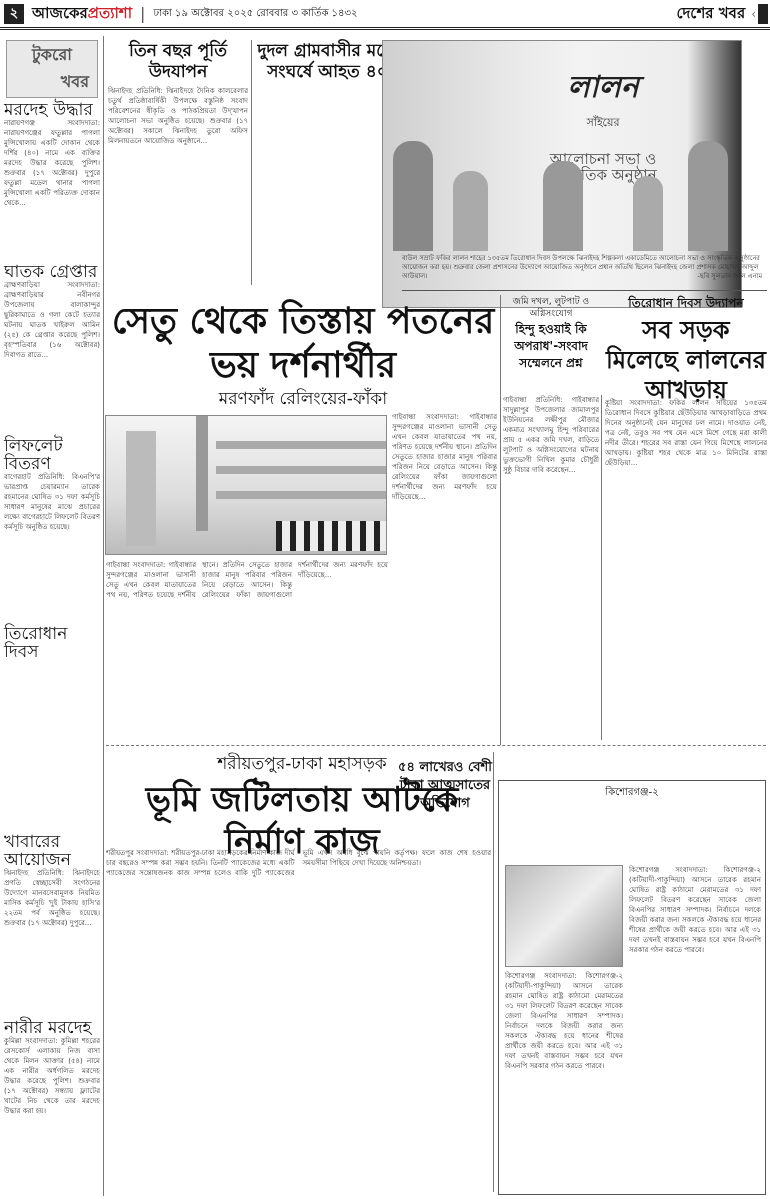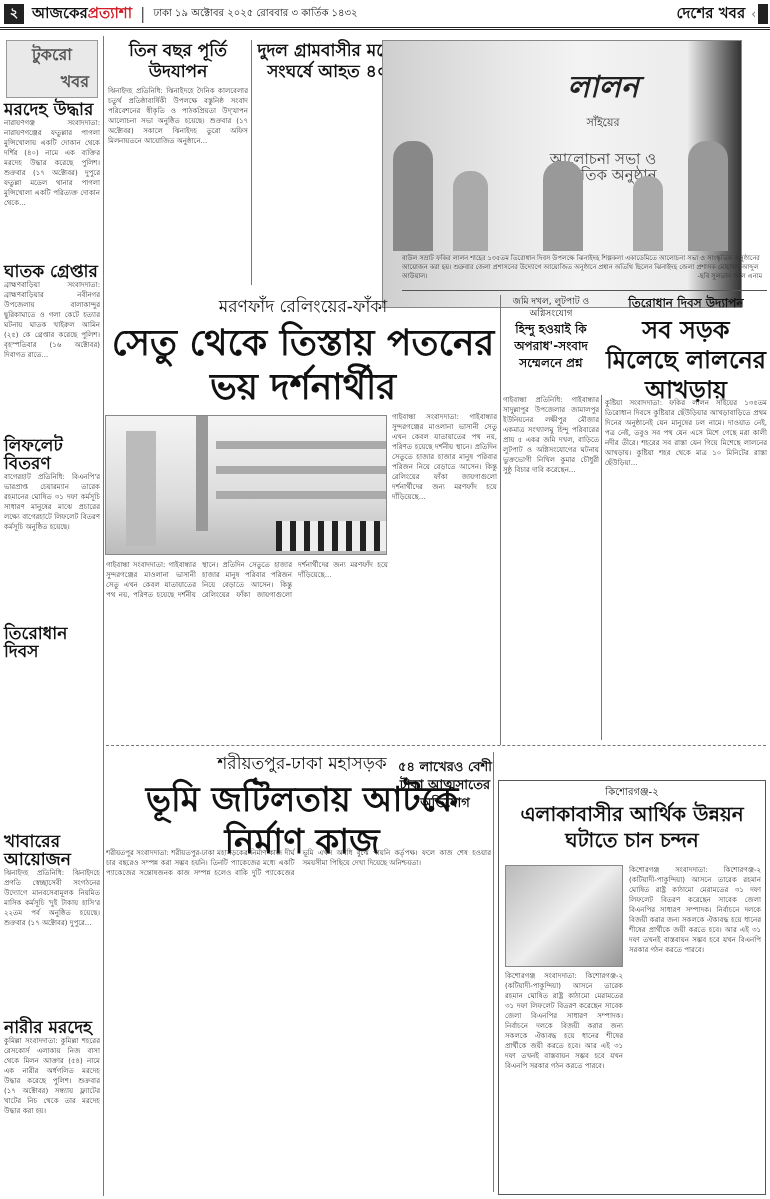--- a/index.html
+++ b/index.html
@@ -9,21 +9,21 @@
 .pnum{width:20px;height:20px;background:#222;color:#fff;font-weight:bold;font-size:13px;display:flex;align-items:center;justify-content:center;margin-left:4px}
 .brand{font-size:15px;font-weight:bold;margin-left:8px}
 .brand .a{color:#111}
 .brand .b{color:#d0202a}
 .sep{margin:0 8px;color:#555}
 .date{font-size:10px}
 .section{margin-left:auto;font-size:15px;font-weight:bold;margin-right:6px}
 .section-mark{width:10px;height:20px;background:#222;margin-right:2px}
 .col{font-size:7px;line-height:10px;color:#333;text-align:justify;overflow:hidden}
 .hd{font-weight:bold;color:#111;text-align:center}
-.small-hd{font-size:17px;font-weight:bold;line-height:18px;color:#111}
+.small-hd{font-size:17px;font-weight:normal;line-height:18px;color:#111}
 .vline{width:1px;background:#777}
 .hline{height:1px;background:#555}
 .dash{border-top:1px dashed #777}
 .photo{background:linear-gradient(#ddd,#999);border:1px solid #888}
 .tukro{border:1px solid #999;background:#e9e9e9;display:flex;align-items:center;justify-content:center;flex-direction:column;font-size:16px;font-weight:bold;color:#555}
 .cap{font-size:6.5px;line-height:9px;color:#333}
 </style>
 </head>
 <body>
 
@@ -91,22 +91,22 @@
   <div class="abs" style="left:250px;top:135px;width:30px;height:75px;background:#aaa;border-radius:14px 14px 0 0"></div>
   <div class="abs" style="left:305px;top:100px;width:40px;height:110px;background:#999;border-radius:18px 18px 0 0"></div>
 </div>
 <div class="abs cap" style="left:402px;top:254px;width:360px;height:34px">
   <span>বাউল সম্রাট ফকির লালন শাহের ১৩৫তম তিরোধান দিবস উপলক্ষে ঝিনাইদহ শিল্পকলা একাডেমিতে আলোচনা সভা ও সাংস্কৃতিক অনুষ্ঠানের আয়োজন করা হয়। শুক্রবার জেলা প্রশাসনের উদ্যোগে আয়োজিত অনুষ্ঠানে প্রধান অতিথি ছিলেন ঝিনাইদহ জেলা প্রশাসক মোহাম্মদ আব্দুল আউয়াল।</span>
   <span style="float:right">-ছবি সুলতান আল এনাম</span>
 </div>
 <div class="abs hline" style="left:402px;top:290px;width:365px"></div>
 
 <div class="abs" style="left:108px;top:295px;width:390px">
+  <div class="hd" style="font-size:36px;line-height:44px;margin-top:4px">সেতু থেকে তিস্তায় পতনের ভয় দর্শনার্থীর</div>
   <div class="hd" style="font-size:17px;font-weight:normal;line-height:22px">মরণফাঁদ রেলিংয়ের-ফাঁকা</div>
-  <div class="hd" style="font-size:36px;line-height:44px;margin-top:4px">সেতু থেকে তিস্তায় পতনের ভয় দর্শনার্থীর</div>
 </div>
 <div class="abs photo" style="left:105px;top:415px;width:282px;height:140px;background:linear-gradient(#f4f4f4 0%,#dcdcdc 60%,#bbb 100%)">
   <div class="abs" style="left:20px;top:15px;width:30px;height:115px;background:#bbb"></div>
   <div class="abs" style="left:90px;top:0;width:12px;height:115px;background:#999"></div>
   <div class="abs" style="left:110px;top:25px;width:170px;height:8px;background:#aaa"></div>
   <div class="abs" style="left:110px;top:50px;width:170px;height:8px;background:#aaa"></div>
   <div class="abs" style="left:110px;top:75px;width:170px;height:8px;background:#aaa"></div>
   <div class="abs" style="left:170px;top:105px;width:110px;height:30px;background:repeating-linear-gradient(90deg,#222 0 6px,#eee 6px 14px)"></div>
 </div>
 <div class="abs col" style="left:106px;top:560px;width:282px;height:180px;column-count:3;column-gap:6px">গাইবান্ধা সংবাদদাতা: গাইবান্ধার সুন্দরগঞ্জের মাওলানা ভাসানী সেতু এখন কেবল যাতায়াতের পথ নয়, পরিণত হয়েছে দর্শনীয় স্থানে। প্রতিদিন সেতুতে হাজার হাজার মানুষ পরিবার পরিজন নিয়ে বেড়াতে আসেন। কিন্তু রেলিংয়ের ফাঁকা জায়গাগুলো দর্শনার্থীদের জন্য মরণফাঁদ হয়ে দাঁড়িয়েছে...</div>
@@ -135,17 +135,16 @@
 </div>
 <div class="abs col" style="left:106px;top:848px;width:385px;height:345px;column-count:2;column-gap:8px">শরীয়তপুর সংবাদদাতা: শরীয়তপুর-ঢাকা মহাসড়কের নির্মাণ কাজ দীর্ঘ চার বছরেও সম্পন্ন করা সম্ভব হয়নি। তিনটি প্যাকেজের মধ্যে একটি প্যাকেজের সন্তোষজনক কাজ সম্পন্ন হলেও বাকি দুটি প্যাকেজের ভূমি এখন অবধি বুঝে পায়নি কর্তৃপক্ষ। ফলে কাজ শেষ হওয়ার সময়সীমা পিছিয়ে দেখা দিয়েছে অনিশ্চয়তা।</div>
 <div class="abs vline" style="left:493px;top:752px;height:440px"></div>
 
 <div class="abs" style="left:398px;top:758px;width:94px">
   <div class="hd" style="font-size:13px;line-height:18px">৫৪ লাখেরও বেশী টাকা আত্মসাতের অভিযোগ</div>
 </div>
 
 <div class="abs" style="left:498px;top:780px;width:268px;height:415px;border:1px solid #555">
   <div class="hd" style="font-size:10px;font-weight:normal;line-height:14px;margin-top:4px">কিশোরগঞ্জ-২</div>
-  <div class="hd" style="font-size:20px;line-height:26px;margin-top:2px">এলাকাবাসীর আর্থিক উন্নয়ন ঘটাতে চান চন্দন</div>
   <div class="abs photo" style="left:6px;top:84px;width:118px;height:102px;background:linear-gradient(135deg,#bbb,#eee 50%,#999)"></div>
   <div class="abs col" style="left:6px;top:190px;width:118px;height:220px">কিশোরগঞ্জ সংবাদদাতা: কিশোরগঞ্জ-২ (কটিয়াদী-পাকুন্দিয়া) আসনে তারেক রহমান ঘোষিত রাষ্ট্র কাঠামো মেরামতের ৩১ দফা লিফলেট বিতরণ করেছেন সাবেক জেলা বিএনপির সাধারণ সম্পাদক। নির্বাচনে দলকে বিজয়ী করার জন্য সকলকে ঐক্যবদ্ধ হয়ে ধানের শীষের প্রার্থীকে জয়ী করতে হবে। আর এই ৩১ দফা তখনই বাস্তবায়ন সম্ভব হবে যখন বিএনপি সরকার গঠন করতে পারবে।</div>
   <div class="abs col" style="left:130px;top:84px;width:132px;height:326px">কিশোরগঞ্জ সংবাদদাতা: কিশোরগঞ্জ-২ (কটিয়াদী-পাকুন্দিয়া) আসনে তারেক রহমান ঘোষিত রাষ্ট্র কাঠামো মেরামতের ৩১ দফা লিফলেট বিতরণ করেছেন সাবেক জেলা বিএনপির সাধারণ সম্পাদক। নির্বাচনে দলকে বিজয়ী করার জন্য সকলকে ঐক্যবদ্ধ হয়ে ধানের শীষের প্রার্থীকে জয়ী করতে হবে। আর এই ৩১ দফা তখনই বাস্তবায়ন সম্ভব হবে যখন বিএনপি সরকার গঠন করতে পারবে।</div>
 </div>
 
 </body></html>

